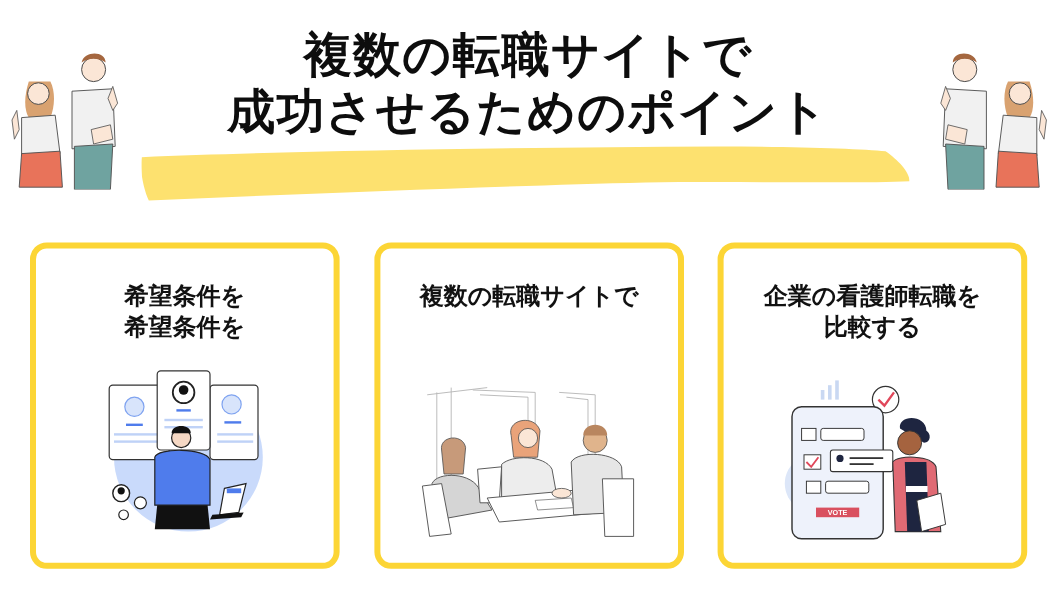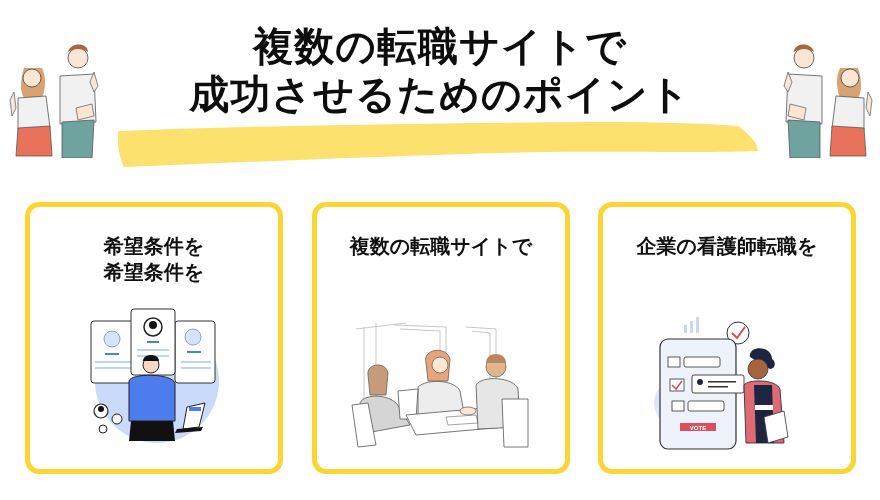--- a/index.html
+++ b/index.html
@@ -144,20 +144,21 @@
     <path d="M130 70 C136 60 168 62 172 74 L174 112 L132 114 Z" fill="#E6E6E6" stroke="#555" stroke-width="0.8"></path>
     <path d="M156 84 L182 84 L182 132 L158 132 Z" fill="#fff" stroke="#555" stroke-width="0.8"></path>
 
     <ellipse cx="122" cy="96" rx="8" ry="4" fill="#FBE6D6" stroke="#555" stroke-width="0.7"></ellipse>
   </svg>
 </div>
 
 <div class="card c3">
   <div class="card-title">
     <span>企業の看護師転職を</span>
+    <span>比較する</span>
   </div>
   <svg class="illus" style="top:106px;width:150px;height:140px;" viewBox="0 0 150 140">
     <ellipse cx="40" cy="90" rx="38" ry="30" fill="#DCE6F8"></ellipse>
 
     <rect x="32" y="12" width="3" height="8" fill="#C9D8F2"></rect>
     <rect x="38" y="8" width="3" height="12" fill="#C9D8F2"></rect>
     <rect x="44" y="4" width="3" height="16" fill="#C9D8F2"></rect>
 
     <circle cx="86" cy="20" r="11" fill="#fff" stroke="#333" stroke-width="1"></circle>
     <path d="M80 20 L85 25 L93 14" fill="none" stroke="#E0475A" stroke-width="2"></path>

